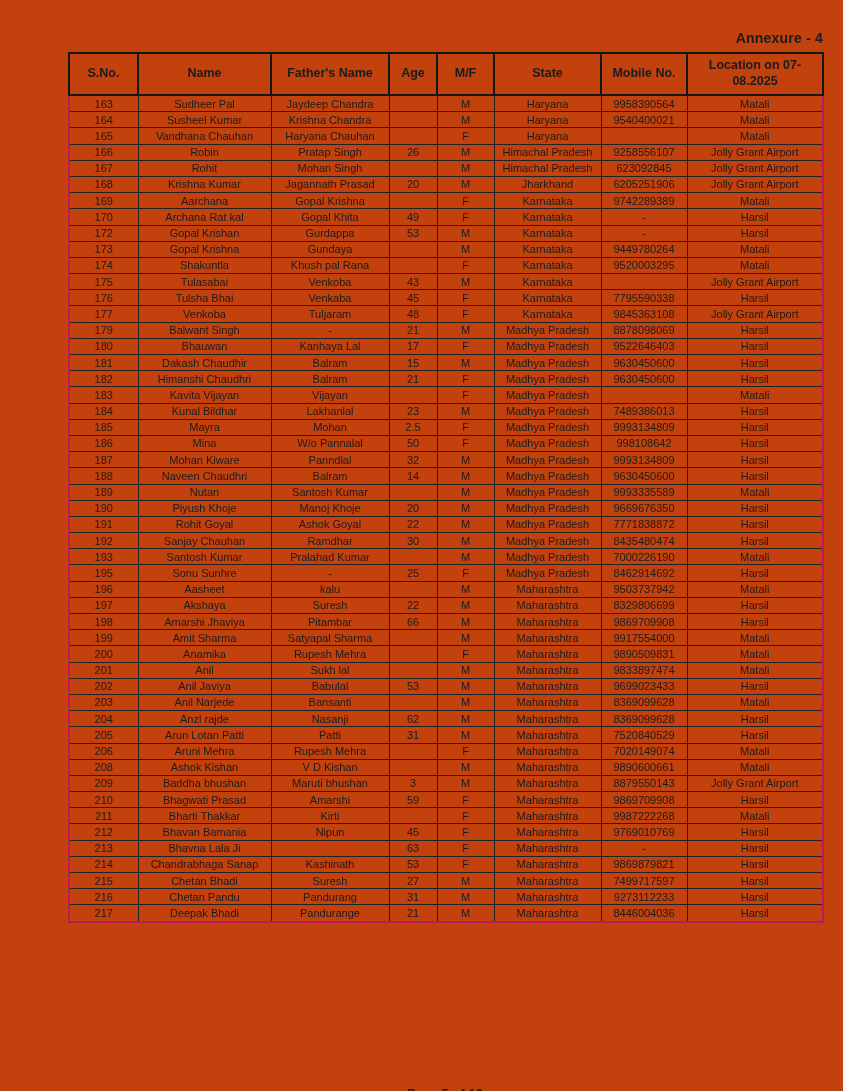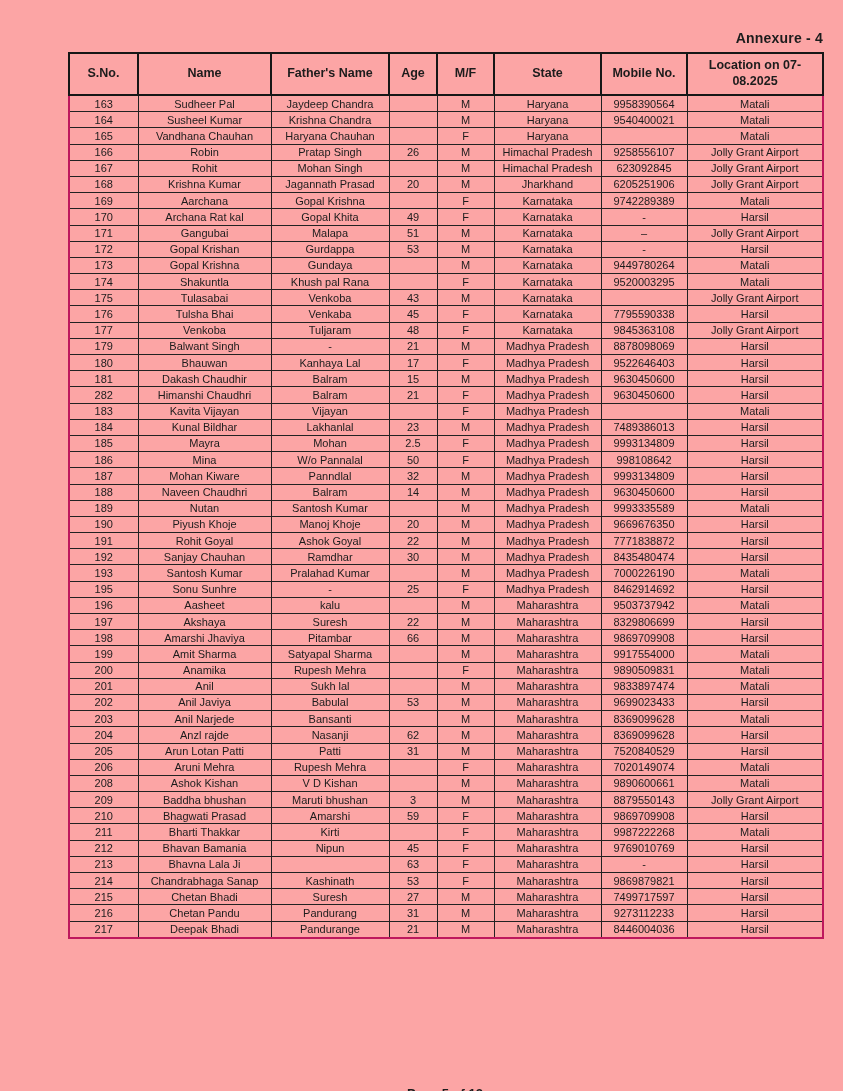--- a/index.html
+++ b/index.html
@@ -1,19 +1,19 @@
 <!DOCTYPE html>
 <html><head>
 <meta charset="utf-8">
 <style>
   html,body{margin:0;padding:0;background:#ffffff;}
   .page{
     position:relative;
     width:843px;height:1091px;
-    background:#fca5a5;
+    background:#c2410c;
     font-family:"Liberation Sans", sans-serif;
     color:#1c1c1c;
     overflow:hidden;
   }
   .annexure{
     position:absolute;
     top:30px;right:20px;
     font-size:14px;
     font-weight:600;
     letter-spacing:0.2px;
@@ -162,30 +162,20 @@
           <td>170</td>
           <td>Archana Rat kal</td>
           <td>Gopal Khita</td>
           <td>49</td>
           <td>F</td>
           <td>Karnataka</td>
           <td>-</td>
           <td>Harsil</td>
         </tr>
         <tr>
-          <td>171</td>
-          <td>Gangubai</td>
-          <td>Malapa</td>
-          <td>51</td>
-          <td>M</td>
-          <td>Karnataka</td>
-          <td>–</td>
-          <td>Jolly Grant Airport</td>
-        </tr>
-        <tr>
           <td>172</td>
           <td>Gopal Krishan</td>
           <td>Gurdappa</td>
           <td>53</td>
           <td>M</td>
           <td>Karnataka</td>
           <td>-</td>
           <td>Harsil</td>
         </tr>
         <tr>
@@ -262,21 +252,21 @@
           <td>181</td>
           <td>Dakash Chaudhir</td>
           <td>Balram</td>
           <td>15</td>
           <td>M</td>
           <td>Madhya Pradesh</td>
           <td>9630450600</td>
           <td>Harsil</td>
         </tr>
         <tr>
-          <td>282</td>
+          <td>182</td>
           <td>Himanshi Chaudhri</td>
           <td>Balram</td>
           <td>21</td>
           <td>F</td>
           <td>Madhya Pradesh</td>
           <td>9630450600</td>
           <td>Harsil</td>
         </tr>
         <tr>
           <td>183</td>

